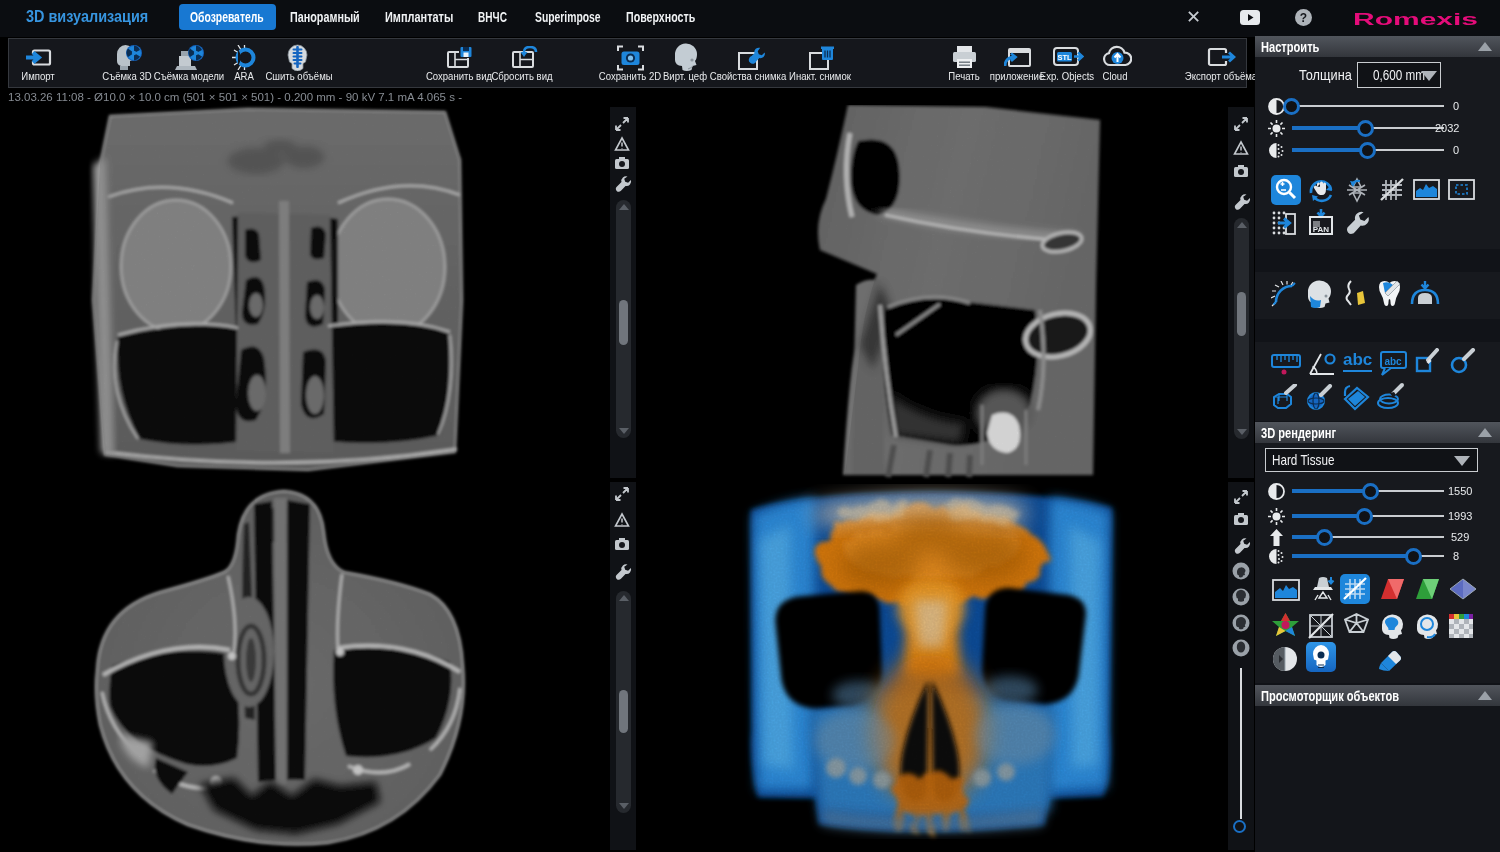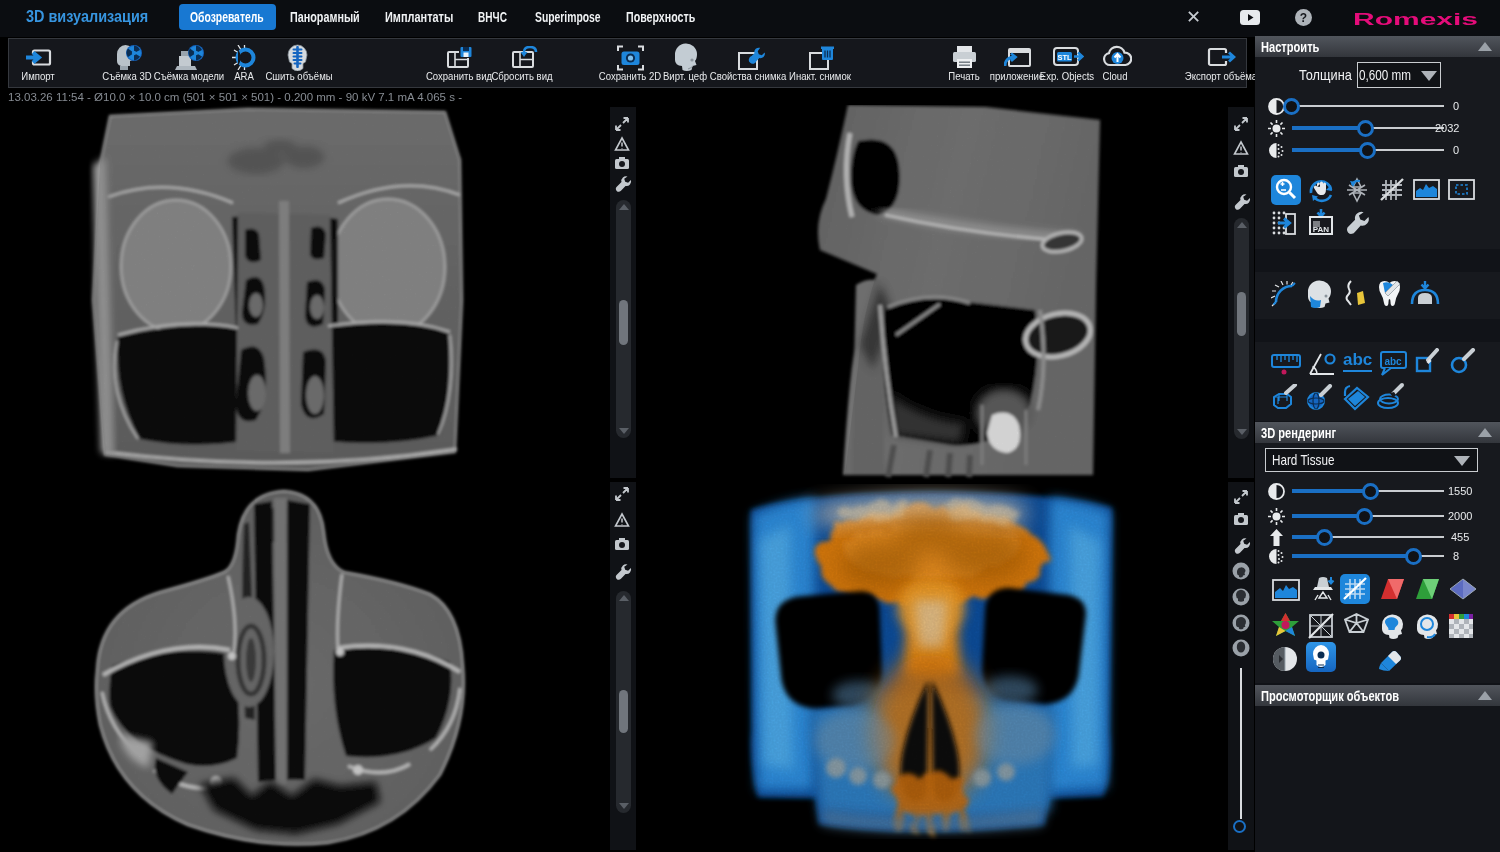--- a/index.html
+++ b/index.html
@@ -207,21 +207,21 @@
     <div class="tbl" style="left:1106px;">Cloud</div>
 
     <svg class="tbi" style="left:1198px;top:7px;" width="29" height="23" viewBox="0 0 29 23">
       <rect x="2" y="3" width="17" height="16" rx="1.5" fill="none" stroke="#d9dcdf" stroke-width="2.2"></rect>
       <rect x="13" y="7" width="8" height="8" fill="#15171c"></rect>
       <path d="M15 11 H26 M22 6.5 L27 11 L22 15.5" stroke="#1e86db" stroke-width="2.8" fill="none"></path>
     </svg>
     <div class="tbl" style="left:1212px;">Экспорт объёма</div>
   </div>
 
-  <div id="status">13.03.26 11:54 - Ø10.0 × 10.0 cm (501 × 501 × 501) - 0.200 mm - 90 kV 7.1 mA 4.065 s -</div>
+  <div id="status">13.03.26 11:08 - Ø10.0 × 10.0 cm (501 × 501 × 501) - 0.200 mm - 90 kV 7.1 mA 4.065 s -</div>
 
   <div id="main">
 
     <svg class="abs" style="left:8px;top:105px;" width="600" height="375" viewBox="0 0 600 375">
       <defs>
         <filter id="b1">
             <feGaussianBlur stdDeviation="1.6"></feGaussianBlur>
           </filter>
         <filter id="b3">
             <feGaussianBlur stdDeviation="3"></feGaussianBlur>
@@ -575,21 +575,21 @@
   </div>
 
   <div id="sidebar">
 
     <div class="shead" style="top:0px;">
         <span class="ht">Настроить</span>
         <span class="tri"></span>
       </div>
     <div class="spanel" style="top:21px;height:192px;"></div>
     <div class="abs" style="left:44px;top:30px;color:#f2f3f5;font-size:15px;transform:scaleX(0.85);transform-origin:0 0;">Толщина</div>
-    <div class="dd" style="left:102px;top:26px;width:84px;height:26px;line-height:24px;padding-left:1px;"><span class="dt">0,600 mm</span><span class="ddtri" style="left:63px;top:8px;"></span></div>
+    <div class="dd" style="left:102px;top:26px;width:84px;height:26px;line-height:24px;padding-left:1px;text-align:right;"><span class="dt">0,600 mm</span><span class="ddtri" style="left:63px;top:8px;"></span></div>
 
     <svg class="abs" style="left:13px;top:62px;" width="17" height="17" viewBox="0 0 17 17">
       <circle cx="8.5" cy="8.5" r="7.5" fill="none" stroke="#e8eaec" stroke-width="1.8"></circle>
       <path d="M8.5 1 A7.5 7.5 0 0 0 8.5 16 Z" fill="#e8eaec"></path>
     </svg>
     <div class="slider-track" style="left:37px;top:69px;width:152px;"></div>
     <div class="knob" style="left:28px;top:62px;"></div>
     <div class="sval" style="left:198px;top:64px;">0</div>
 
     <svg class="abs" style="left:13px;top:84px;" width="17" height="17" viewBox="0 0 17 17">
@@ -785,29 +785,29 @@
 
     <svg class="abs" style="left:13px;top:472px;" width="17" height="17" viewBox="0 0 17 17">
       <circle cx="8.5" cy="8.5" r="4" fill="#e8eaec"></circle>
       <g stroke="#e8eaec" stroke-width="1.6">
         <path d="M8.5 0 V3 M8.5 14 V17 M0 8.5 H3 M14 8.5 H17 M2.5 2.5 L4.6 4.6 M12.4 12.4 L14.5 14.5 M14.5 2.5 L12.4 4.6 M4.6 12.4 L2.5 14.5"></path>
       </g>
     </svg>
     <div class="slider-track" style="left:37px;top:479px;width:152px;"></div>
     <div class="slider-fill" style="left:37px;top:478px;width:73px;"></div>
     <div class="knob" style="left:101px;top:472px;"></div>
-    <div class="sval" style="left:193px;top:474px;">2000</div>
+    <div class="sval" style="left:193px;top:474px;">1993</div>
 
     <svg class="abs" style="left:13px;top:493px;" width="17" height="17" viewBox="0 0 17 17">
       <path d="M8.5 0 L15 7 H11.5 V17 H5.5 V7 H2 Z" fill="#e8eaec"></path>
     </svg>
     <div class="slider-track" style="left:37px;top:500px;width:152px;"></div>
     <div class="slider-fill" style="left:37px;top:499px;width:33px;"></div>
     <div class="knob" style="left:61px;top:493px;"></div>
-    <div class="sval" style="left:196px;top:495px;">455</div>
+    <div class="sval" style="left:196px;top:495px;">529</div>
 
     <svg class="abs" style="left:13px;top:512px;" width="17" height="17" viewBox="0 0 17 17">
       <path d="M8.5 1 A7.5 7.5 0 0 0 8.5 16 Z" fill="#e8eaec"></path>
       <g fill="#e8eaec">
         <circle cx="10.5" cy="3" r="1"></circle>
           <circle cx="13.5" cy="5" r="1"></circle>
           <circle cx="10.5" cy="7" r="1"></circle>
         <circle cx="14.5" cy="9" r="1"></circle>
           <circle cx="11" cy="11" r="1"></circle>
           <circle cx="13.5" cy="13" r="1"></circle>

